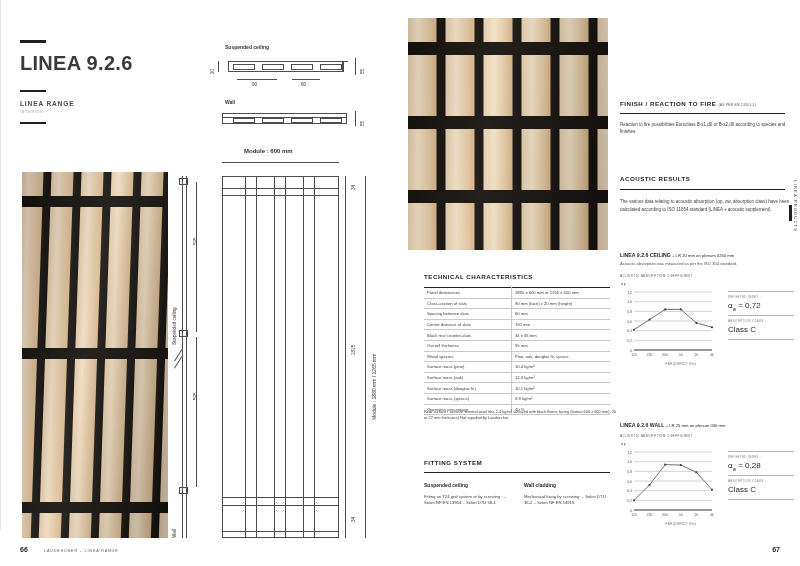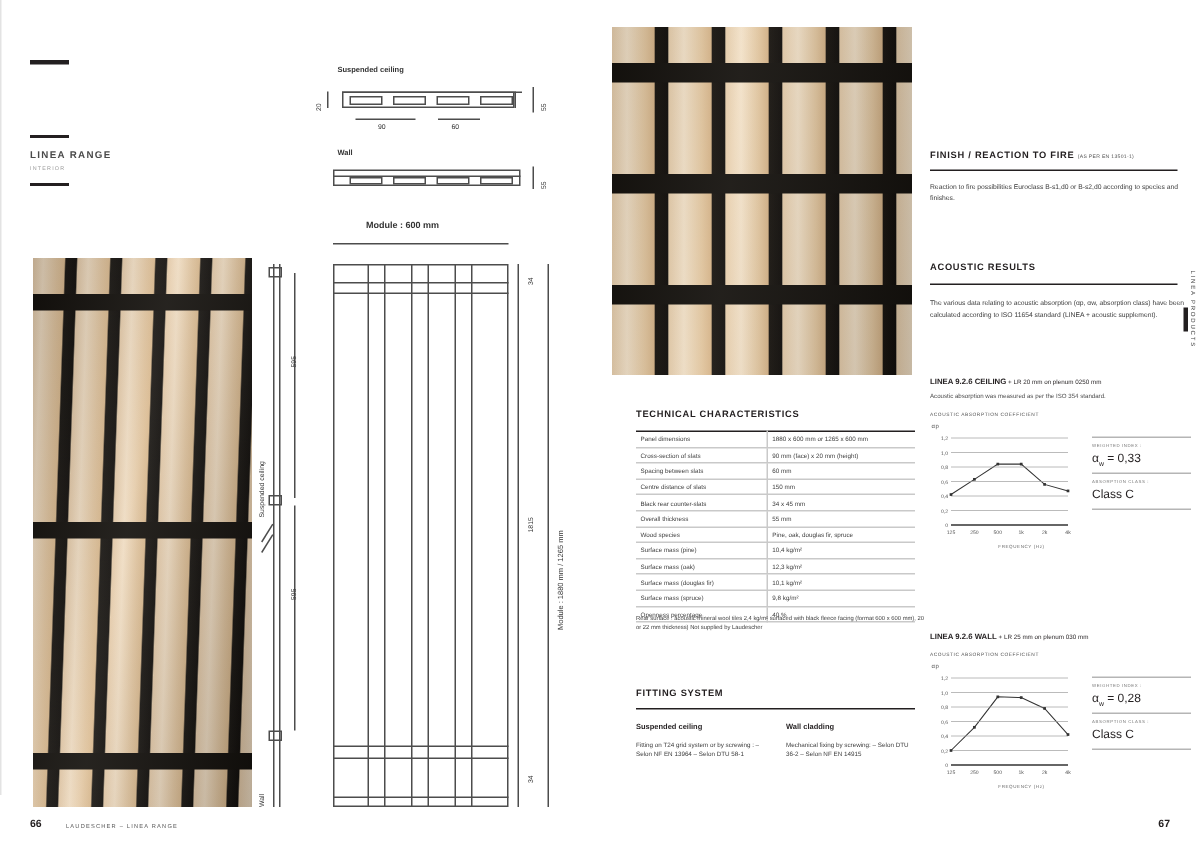--- a/index.html
+++ b/index.html
@@ -62,20 +62,21 @@
   #foot-left{left:44px;top:549px;font-size:3.8px;letter-spacing:.8px;color:#5a5a5a;}
   #pg-right{right:20px;top:546px;font-size:7px;font-weight:bold;color:#231f20;}
   #spine{left:399px;top:18px;width:.4px;height:530px;background:#e3e3e3;}
 </style>
 </head>
 <body>
 
 <div id="page">
 
   <div class="rule" id="title-dash-top"></div>
+  <div class="txt" id="page-title">LINEA 9.2.6</div>
   <div class="rule" id="title-dash-mid"></div>
   <div class="txt" id="range-label">LINEA RANGE</div>
   <div class="txt" id="range-sub">INTERIOR</div>
   <div class="rule" id="title-dash-bot"></div>
 
   <div class="slat-photo" id="photo-left" style="left:22px;top:172px;width:146px;height:366px;">
     <div style="position:absolute;inset:0;background:
          repeating-linear-gradient(92deg,
            #e3c9a8 0px,#efdcc2 7px,#e0c49f 16px,#d9b98f 21px,
            #1a1713 22px,#120f0c 29px,#e6cfae 30px)"></div>
@@ -284,21 +285,21 @@
         <text x="14" y="70" text-anchor="middle" font-size="3.4" fill="#555" font-family="Liberation Sans, sans-serif">125</text>
         <text x="29.6" y="70" text-anchor="middle" font-size="3.4" fill="#555" font-family="Liberation Sans, sans-serif">250</text>
         <text x="45.2" y="70" text-anchor="middle" font-size="3.4" fill="#555" font-family="Liberation Sans, sans-serif">500</text>
         <text x="60.8" y="70" text-anchor="middle" font-size="3.4" fill="#555" font-family="Liberation Sans, sans-serif">1k</text>
         <text x="76.4" y="70" text-anchor="middle" font-size="3.4" fill="#555" font-family="Liberation Sans, sans-serif">2k</text>
         <text x="92" y="70" text-anchor="middle" font-size="3.4" fill="#555" font-family="Liberation Sans, sans-serif">4k</text>
         <text x="61" y="79" text-anchor="middle" font-size="3" fill="#666" letter-spacing=".4" font-family="Liberation Sans, sans-serif">FREQUENCY (Hz)</text>
       </svg>
       <div class="idx-rule" style="left: 108px; top: 39px;"></div>
       <div class="idx-lbl" style="left: 108px; top: 43px;">WEIGHTED INDEX :</div>
-      <div class="idx-val" style="left: 108px; top: 49px;"><span>α<small>w</small></span><span> = 0,33</span></div>
+      <div class="idx-val" style="left: 108px; top: 49px;"><span>α<small>w</small></span><span> = 0,72</span></div>
       <div class="idx-rule" style="left: 108px; top: 63px;"></div>
       <div class="idx-lbl" style="left: 108px; top: 67px;">ABSORPTION CLASS :</div>
       <div class="idx-val" style="left: 108px; top: 73px;">Class C</div>
       <div class="idx-rule" style="left: 108px; top: 87px;"></div>
     </div>
   <div class="chart-wrap" id="chart-1" style="left:620px;top:422px;width:175px;height:120px;">
       <div class="chart-head" style="left: 0px; top: 0px;"><b>LINEA 9.2.6 WALL</b><span> + LR 25 mm on plenum 030 mm</span></div>
       <div class="chart-axt" style="left: 0px; top: 12px;">ACOUSTIC ABSORPTION COEFFICIENT</div>
       <div class="chart-axt" style="left: 1px; top: 19px; font-size: 4px;">αp</div>
       <svg width="175" height="92" style="position: absolute; left: 0px; top: 24px;">

